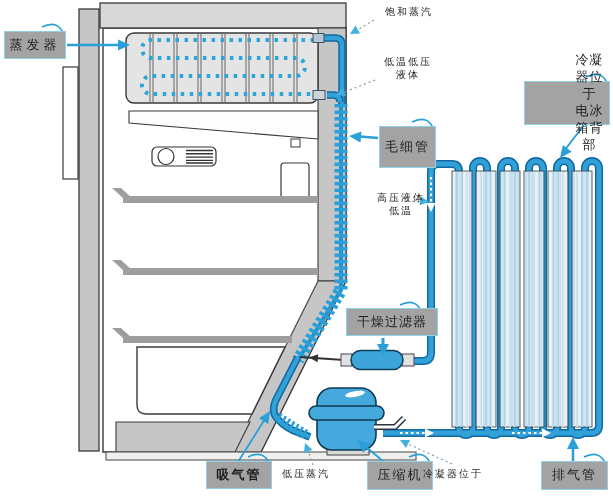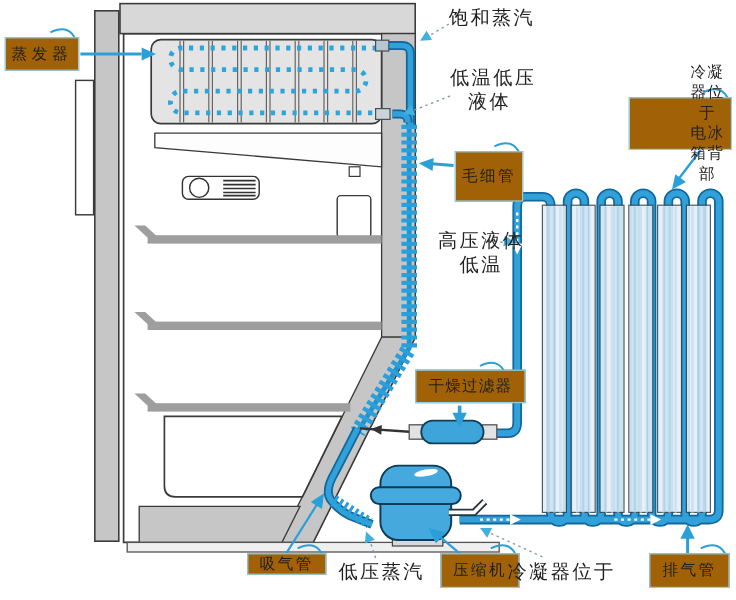--- a/index.html
+++ b/index.html
@@ -1,22 +1,22 @@
 <!DOCTYPE html>
 <html><head>
 <meta charset="utf-8">
 <style>
   html,body{margin:0;padding:0;background:#fff;}
   #stage{position:relative;width:613px;height:500px;background:#fff;overflow:hidden;
          font-family:"Liberation Serif","DejaVu Serif",serif;}
   #diagram-svg{position:absolute;left:0;top:0;}
-  .box-label{position:absolute;box-sizing:border-box;border:1.5px solid #8fd0e6;background:#a16207;
+  .box-label{position:absolute;box-sizing:border-box;border:1.5px solid #8fd0e6;background:#a3a3a3;
              color:#1f1f1f;display:flex;flex-direction:column;align-items:center;justify-content:center;
              font-size:13px;line-height:1.3;letter-spacing:2px;text-align:center;padding:1px 2px;}
-  .plain-label{position:absolute;color:#1f1f1f;font-size:16px;line-height:1.25;letter-spacing:2px;
+  .plain-label{position:absolute;color:#1f1f1f;font-size:10px;line-height:1.25;letter-spacing:2px;
                white-space:nowrap;text-align:center;}
 </style>
 </head>
 <body>
 
 <div id="stage">
 
 <svg id="diagram-svg" width="613" height="500" viewBox="0 0 613 500">
 
   <g>
@@ -188,21 +188,21 @@
 
   <div class="plain-label" style="left:363px;top:192px;width:76px;text-align:center;">
     <div>高压液体</div>
     <div>低温</div>
   </div>
 
   <div class="box-label" style="left:346px;top:308px;width:92px;height:28px;letter-spacing:1px;">
     <span>干燥过滤器</span>
   </div>
 
-  <div class="box-label" style="left:206px;top:461px;width:66px;height:18px;">
+  <div class="box-label" style="left:206px;top:461px;width:66px;height:28px;font-weight:bold;">
     <span>吸气管</span>
   </div>
 
   <div class="plain-label" style="left:282px;top:468px;">
     <span>低压蒸汽</span>
   </div>
 
   <div class="box-label" style="left:367px;top:461px;width:66px;height:29px;">
     <span>压缩机</span>
   </div>

